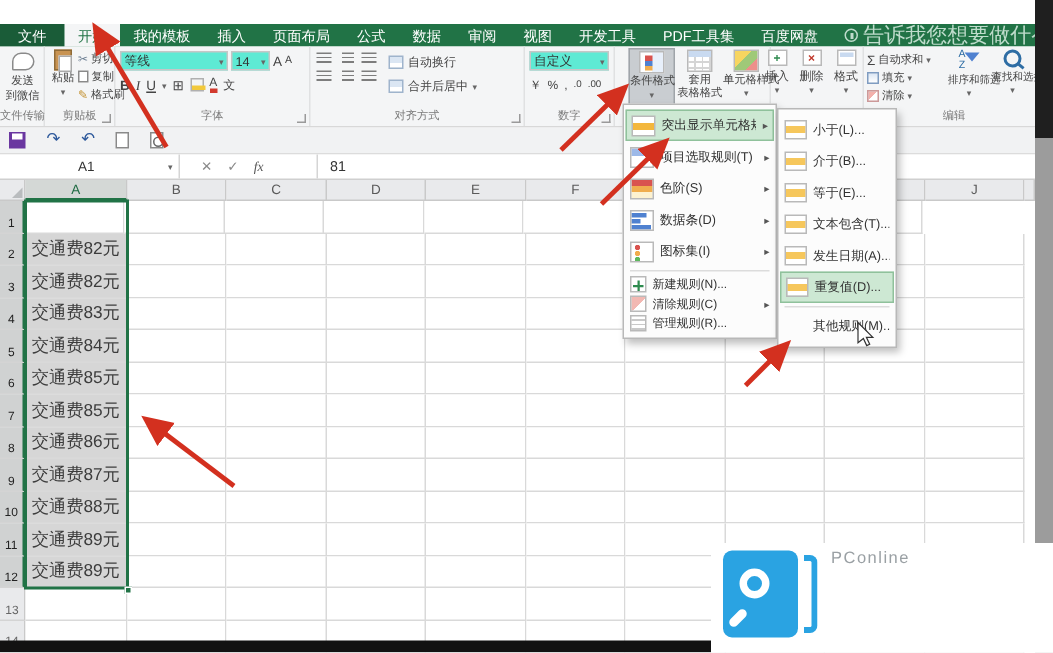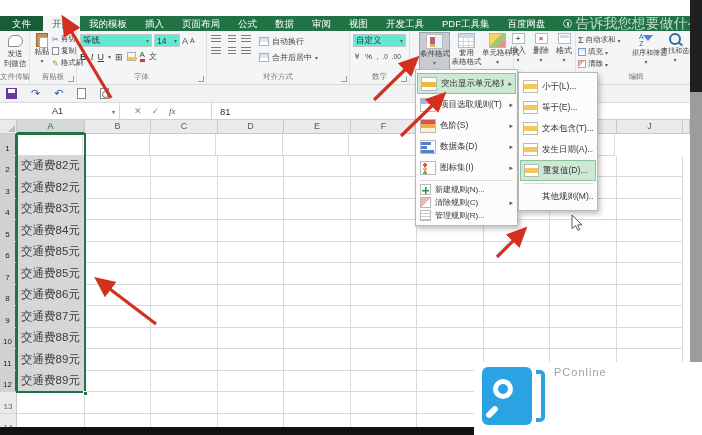--- a/index.html
+++ b/index.html
@@ -629,20 +629,24 @@
         <span class="mlabel">管理规则(R)...</span>
       </div>
     </div>
   <div class="menu" id="cf-submenu">
       <div class="mitem">
         <span class="cellrule-icon"></span>
         <span class="mlabel">小于(L)...</span>
       </div>
       <div class="mitem">
         <span class="cellrule-icon"></span>
+        <span class="mlabel">介于(B)...</span>
+      </div>
+      <div class="mitem">
+        <span class="cellrule-icon"></span>
         <span class="mlabel">等于(E)...</span>
       </div>
       <div class="mitem">
         <span class="cellrule-icon"></span>
         <span class="mlabel">文本包含(T)...</span>
       </div>
       <div class="mitem">
         <span class="cellrule-icon"></span>
         <span class="mlabel">发生日期(A)...</span>
       </div>

